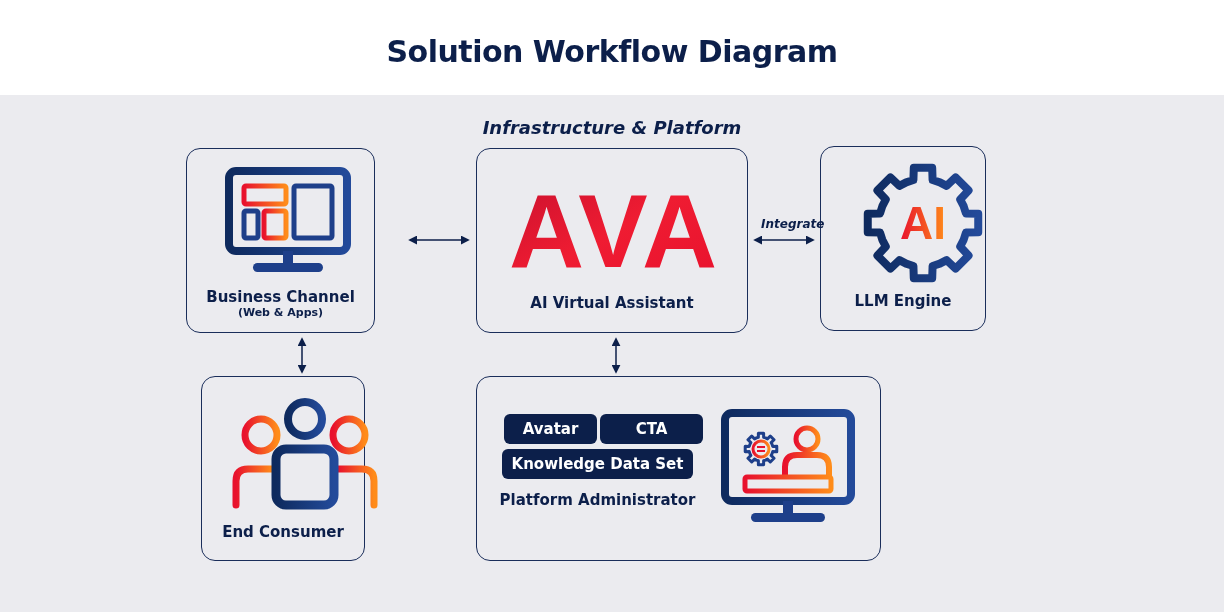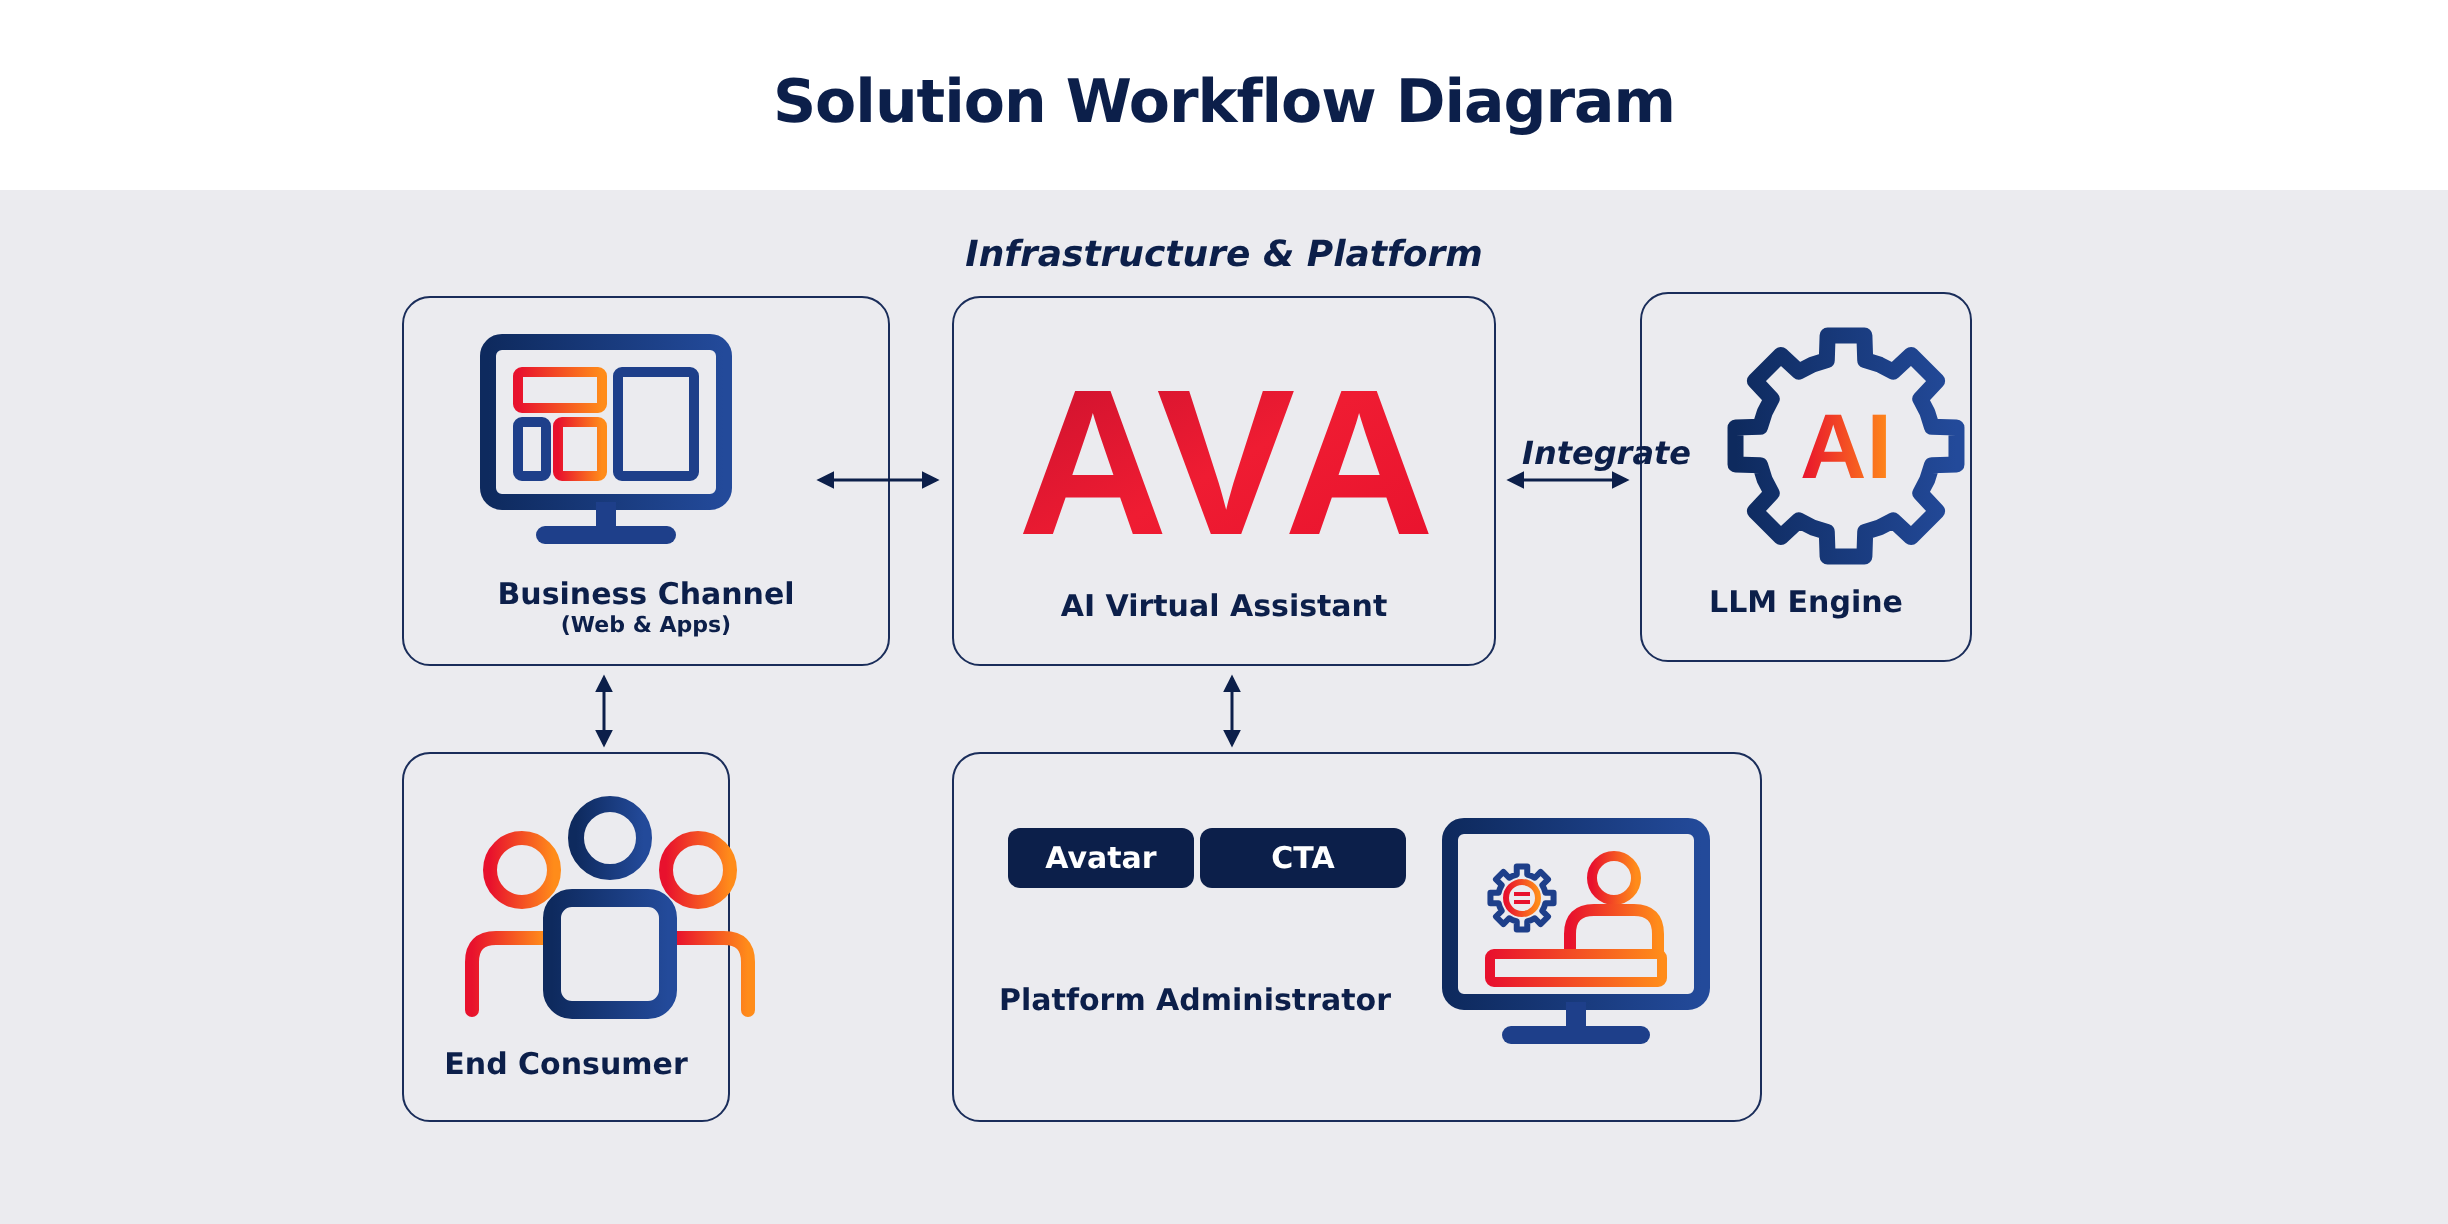--- a/index.html
+++ b/index.html
@@ -8,21 +8,21 @@
   .title { position:absolute; left:0; width:1224px; top:34px; text-align:center;
            font-size:30px; font-weight:bold; color:#0c1f4a; letter-spacing:-0.5px; }
   .band { position:absolute; left:0; top:95px; width:1224px; height:517px; background:#ebebef; }
   .subtitle { position:absolute; left:0; width:1224px; top:117px; text-align:center;
               font-size:18px; font-weight:bold; font-style:italic; color:#0c1f4a; }
   .box { position:absolute; border:1.5px solid #1a2d5a; border-radius:14px; box-sizing:border-box; }
   .label { position:absolute; left:0; right:0; text-align:center; font-weight:bold; color:#0c1f4a; }
   .chip { position:absolute; background:#0c1f4a; color:#fff; border-radius:6px; font-weight:bold;
           font-size:15px; display:flex; align-items:center; justify-content:center; }
   svg { position:absolute; overflow:visible; }
-  .integrate { position:absolute; font-size:16px; font-weight:bold; font-style:italic; color:#0c1f4a;text-align:right; }
+  .integrate { position:absolute; font-size:12px; font-weight:bold; font-style:italic; color:#0c1f4a;text-align:right; }
 </style>
 </head>
 <body>
 
 <div class="title">Solution Workflow Diagram</div>
 <div class="band"></div>
 <div class="subtitle">Infrastructure &amp; Platform</div>
 
 <svg width="0" height="0" style="position:absolute">
   <defs>
@@ -38,21 +38,21 @@
       <stop offset="0" stop-color="#c8102e"></stop>
         <stop offset="0.5" stop-color="#ef1c32"></stop>
         <stop offset="1" stop-color="#e8112d"></stop>
     </linearGradient>
     <marker id="ah" viewBox="0 0 10 10" refX="8" refY="5" markerWidth="6" markerHeight="6" orient="auto-start-reverse">
       <path d="M0,0 L10,5 L0,10 z" fill="#0c1f4a"></path>
     </marker>
   </defs>
 </svg>
 
-<div class="box" style="left:201px;top:148px;width:244px;height:185px;">
+<div class="box" style="left:186px;top:148px;width:189px;height:185px;">
   <svg style="left:38px;top:18px;" width="126" height="112">
     <rect x="4" y="4" width="118" height="80" rx="7" fill="none" stroke="url(#gNB)" stroke-width="8"></rect>
     <rect x="19" y="19" width="42" height="18" rx="2" fill="none" stroke="url(#gRO)" stroke-width="5"></rect>
     <rect x="19" y="44" width="14" height="27" rx="2" fill="none" stroke="#1e3f8a" stroke-width="5"></rect>
     <rect x="39" y="44" width="22" height="27" rx="2" fill="none" stroke="url(#gRO)" stroke-width="5"></rect>
     <rect x="69" y="19" width="38" height="52" rx="2" fill="none" stroke="#1e3f8a" stroke-width="5"></rect>
     <rect x="58" y="84" width="10" height="14" fill="#1e3f8a"></rect>
     <rect x="28" y="96" width="70" height="9" rx="4.5" fill="#1e3f8a"></rect>
   </svg>
   <div class="label" style="top:139px;font-size:15px;">Business Channel</div>
@@ -82,20 +82,21 @@
     <path d="M144,108 L144,84 Q144,72 132,72 L108,72" fill="none" stroke="url(#gRO)" stroke-width="7" stroke-linecap="round"></path>
     <circle cx="75" cy="22" r="17" fill="none" stroke="url(#gNB)" stroke-width="8"></circle>
     <rect x="46" y="52" width="58" height="56" rx="10" fill="none" stroke="url(#gNB)" stroke-width="9"></rect>
   </svg>
   <div class="label" style="top:146px;font-size:15px;">End Consumer</div>
 </div>
 
 <div class="box" style="left:476px;top:376px;width:405px;height:185px;">
   <div class="chip" style="left:27px;top:37px;width:93px;height:30px;">Avatar</div>
   <div class="chip" style="left:123px;top:37px;width:103px;height:30px;">CTA</div>
+  <div class="chip" style="left:25px;top:72px;width:191px;height:30px;">Knowledge Data Set</div>
   <div class="label" style="left:0;right:auto;width:241px;top:114px;font-size:15px;">Platform Administrator</div>
   <svg style="left:244px;top:32px;" width="134" height="122">
     <rect x="4" y="4" width="126" height="88" rx="7" fill="none" stroke="url(#gNB)" stroke-width="8"></rect>
     <g transform="translate(40,40)">
       <circle r="8" fill="none" stroke="url(#gRO)" stroke-width="3"></circle>
       <line x1="-4" y1="-2" x2="4" y2="-2" stroke="#e8112d" stroke-width="2"></line>
       <line x1="-4" y1="2" x2="4" y2="2" stroke="#e8112d" stroke-width="2"></line>
       <path id="smallGear" fill="none" stroke="#1e3f8a" stroke-width="3" stroke-linejoin="round" d="M-4.58,-11.09 L-2.62,-11.71 L-2.63,-15.78 L2.63,-15.78 L2.62,-11.71 L4.60,-11.08 L6.43,-10.13 L9.30,-13.02 L13.02,-9.30 L10.13,-6.43 L11.09,-4.58 L11.71,-2.62 L15.78,-2.63 L15.78,2.63 L11.71,2.62 L11.08,4.60 L10.13,6.43 L13.02,9.30 L9.30,13.02 L6.43,10.13 L4.58,11.09 L2.62,11.71 L2.63,15.78 L-2.63,15.78 L-2.62,11.71 L-4.60,11.08 L-6.43,10.13 L-9.30,13.02 L-13.02,9.30 L-10.13,6.43 L-11.09,4.58 L-11.71,2.62 L-15.78,2.63 L-15.78,-2.63 L-11.71,-2.62 L-11.08,-4.60 L-10.13,-6.43 L-13.02,-9.30 L-9.30,-13.02 L-6.43,-10.13 Z"></path>
     </g>
     <circle cx="86" cy="30" r="11" fill="none" stroke="url(#gRO)" stroke-width="5"></circle>

